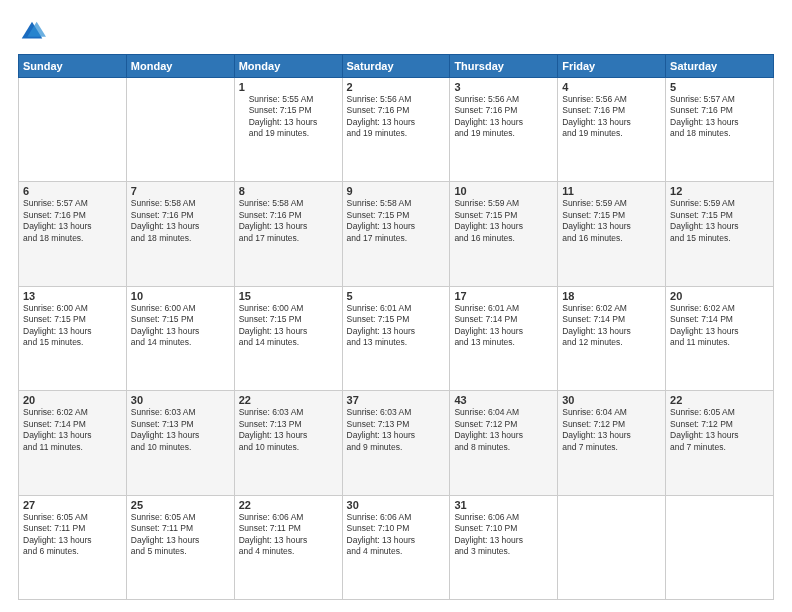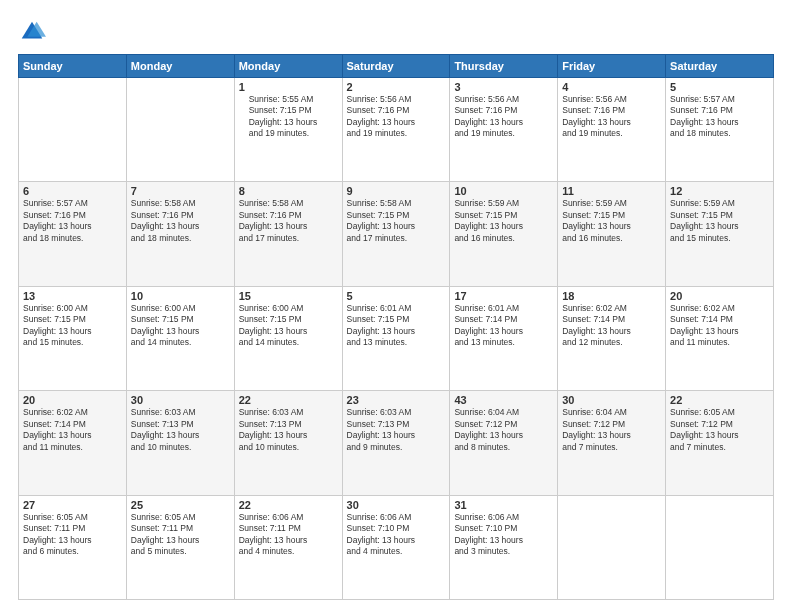--- a/index.html
+++ b/index.html
@@ -294,21 +294,21 @@
 and 10 minutes.</div>
           </td>
           <td>
             <span class="day-num">22</span>
             <div class="day-info" style="white-space: pre-line;">Sunrise: 6:03 AM
 Sunset: 7:13 PM
 Daylight: 13 hours
 and 10 minutes.</div>
           </td>
           <td>
-            <span class="day-num">23</span>
+            <span class="day-num">37</span>
             <div class="day-info" style="white-space: pre-line;">Sunrise: 6:03 AM
 Sunset: 7:13 PM
 Daylight: 13 hours
 and 9 minutes.</div>
           </td>
           <td>
             <span class="day-num">43</span>
             <div class="day-info" style="white-space: pre-line;">Sunrise: 6:04 AM
 Sunset: 7:12 PM
 Daylight: 13 hours

